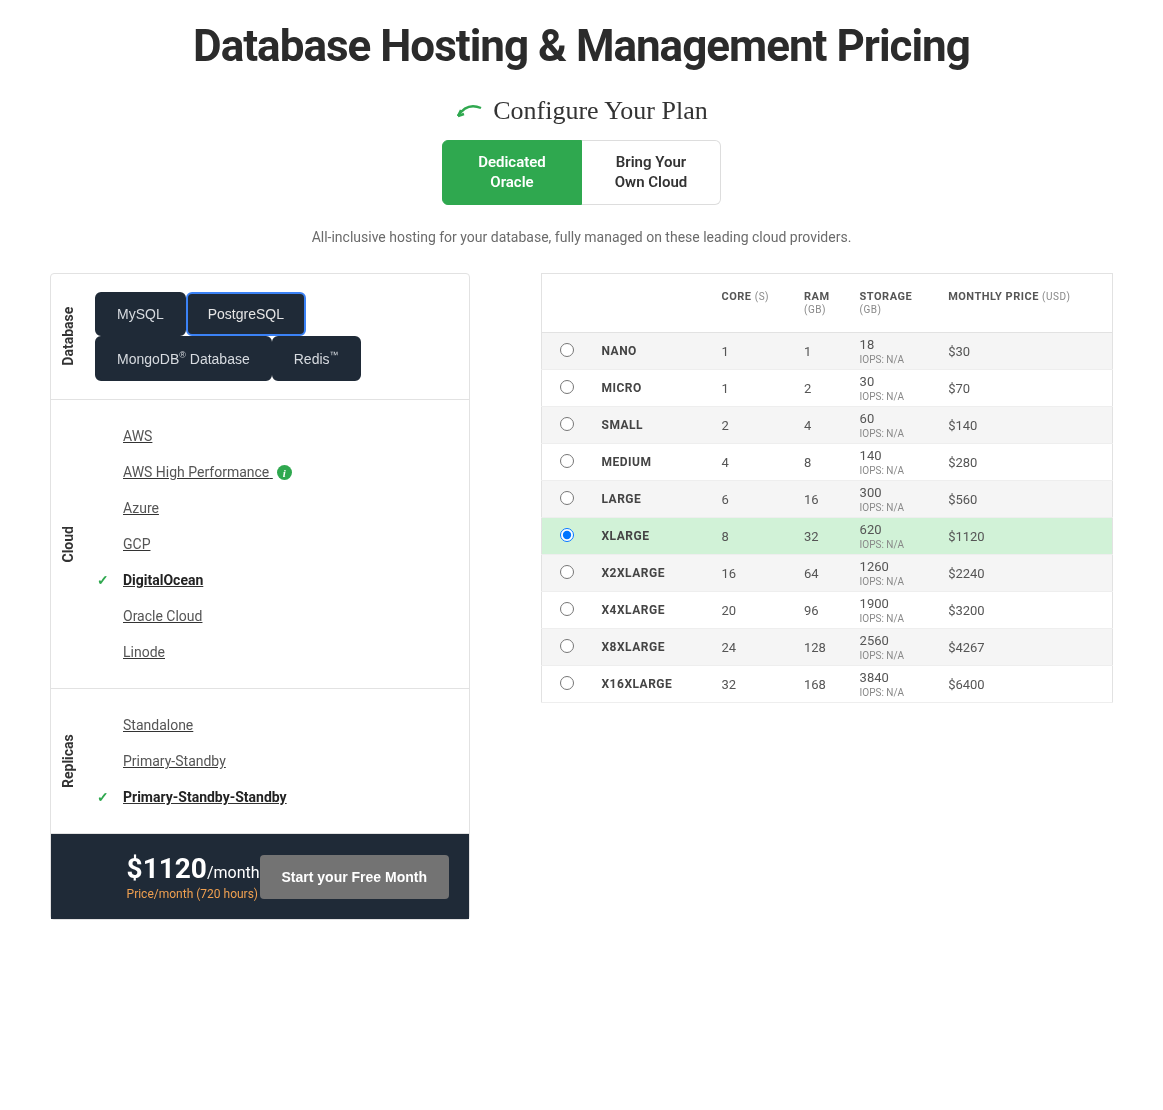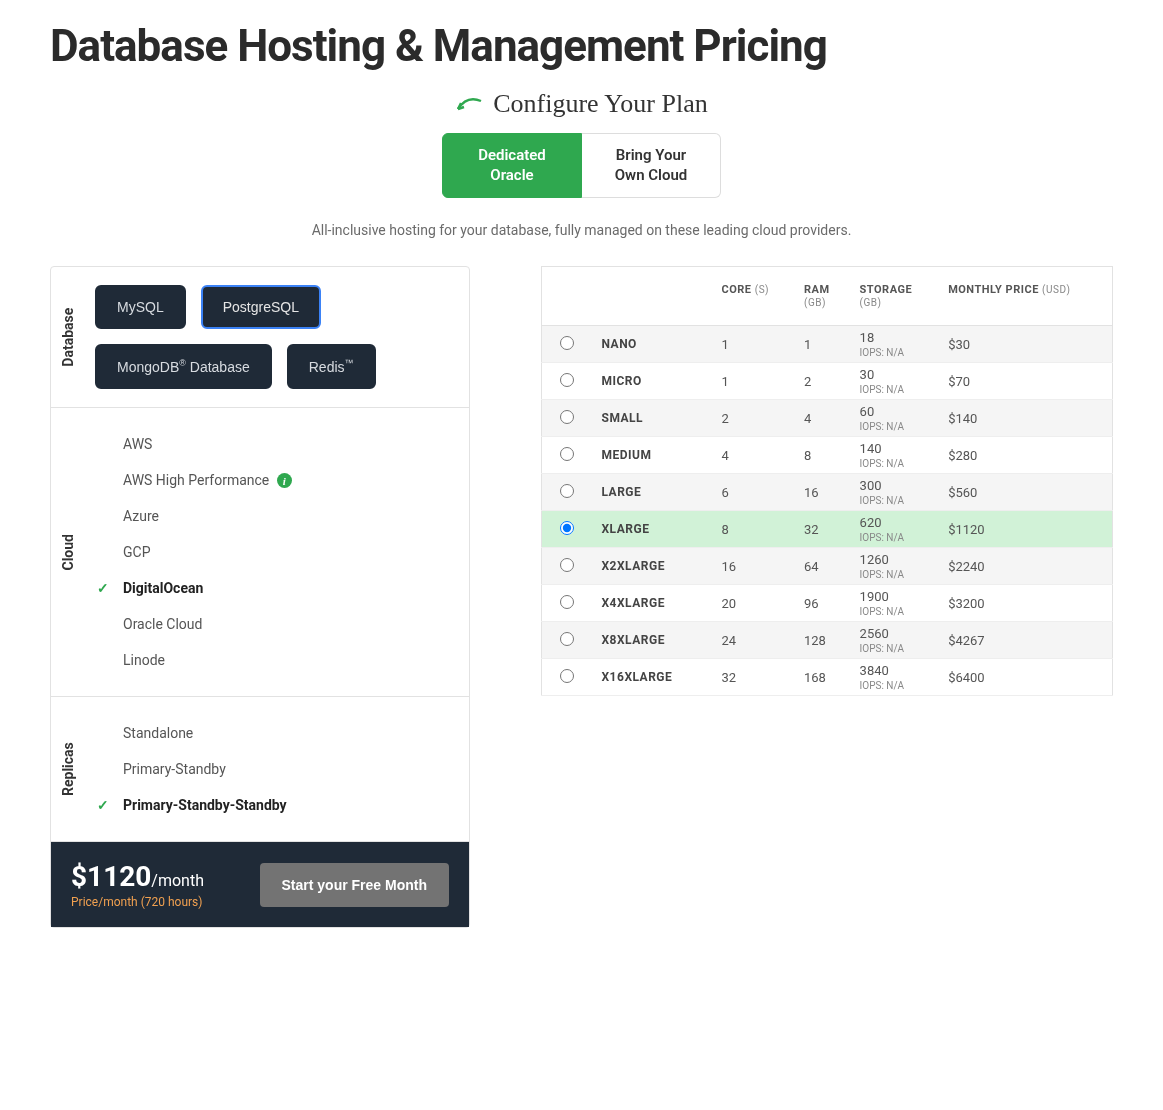--- a/index.html
+++ b/index.html
@@ -1,43 +1,43 @@
 <!DOCTYPE html>
 <html><head>
 <meta charset="utf-8">
 <style>
 * { box-sizing: border-box; margin: 0; padding: 0; }
 body { font-family: -apple-system, BlinkMacSystemFont, "Segoe UI", Roboto, Helvetica, Arial, sans-serif; background: #fff; color: #333; width: 1163px; }
 .container { padding: 20px 50px 40px; }
-h1 { font-size: 44px; font-weight: 700; color: #2b2b2b; text-align: left; letter-spacing: -1px; font-family: "Segoe UI", Roboto, sans-serif; }
-.configure { text-align: center; margin: 17px 0 14px; }
+h1 { font-size: 44px; font-weight: 700; color: #2b2b2b; text-align: center; letter-spacing: -1px; font-family: "Segoe UI", Roboto, sans-serif; }
+.configure { text-align: center; margin: 24px 0 14px; }
 .configure-text { font-family: "Brush Script MT", cursive; font-size: 26px; color: #333; display: inline-block; vertical-align: middle; }
 .configure svg { display:inline-block; vertical-align:middle; margin-right:6px; }
 .tabs { display: flex; justify-content: center; margin-bottom: 24px; }
 .tab { border: 1px solid #ddd; padding: 12px 24px; font-size: 15px; font-weight: 600; color: #333; background: #fff; cursor: pointer; text-align:center; line-height:1.3; }
 .tab:first-child { border-radius: 6px 0 0 6px; }
 .tab:last-child { border-radius: 0 6px 6px 0; border-left: none; }
 .tab.active { background: #2fa84f; color: #fff; border-color: #2fa84f; }
 .subtitle { text-align: center; color: #6b6b6b; font-size: 14px; margin-bottom: 28px; }
 .columns { display: flex; gap: 56px; align-items: flex-start; }
 .left { width: 420px; border: 1px solid #e2e2e2; border-radius: 4px; }
 .section { display: flex; border-bottom: 1px solid #e2e2e2; }
 .section:last-of-type { border-bottom: none; }
 .section-label { writing-mode: vertical-rl; transform: rotate(180deg); font-weight: 700; font-size: 14px; color: #333; padding: 12px 8px; text-align: center; min-width: 34px; display:flex; align-items:center; justify-content:center; }
 .section-body { flex: 1; padding: 18px 18px 18px 10px; }
-.db-btns { display:flex; flex-wrap:wrap; gap:15px; }
+.db-btns { display:flex; flex-wrap:wrap; gap:0; }
 .db-btn { background: #1f2a37; color: #d7dbe0; border: 2px solid #1f2a37; border-radius: 6px; padding: 12px 20px; font-size: 14px; font-weight: 500; cursor: pointer; }
 .db-btn.selected { border: 2px solid #3b82f6; color: #e5e5e5; }
 .db-btn sup { font-size: 9px; }
-.cloud-list, .replica-list { list-style: none; }
+.cloud-list, .replica-list { list-style: none; text-decoration: underline; }
 .cloud-list li, .replica-list li { padding: 10px 4px 10px 28px; font-size: 14px; color: #555; cursor: pointer; position: relative; }
 .cloud-list li.selected, .replica-list li.selected { font-weight: 700; color: #222; }
 .check-icon { position:absolute; left:2px; top:10px; color:#2fa84f; }
 .info-icon { display:inline-flex; width:15px; height:15px; background:#2fa84f; color:#fff; border-radius:50%; font-size:11px; font-weight:700; align-items:center; justify-content:center; margin-left:4px; font-style:italic; font-family:serif; }
-.footer { background: #1f2a37; color: #fff; display: flex; align-items: center; justify-content: space-between; padding: 18px 20px; }
+.footer { background: #1f2a37; color: #fff; display: flex; align-items: center; justify-content: flex-end; padding: 18px 20px; }
 .price-box { }
 .price-big { font-size: 28px; font-weight: 700; }
 .price-unit { font-size: 16px; font-weight: 400; }
 .price-sub { color: #f0a050; font-size: 12px; margin-top: 2px; }
 .cta { background: #737373; color: #fff; border: none; padding: 14px 22px; font-size: 14px; font-weight: 600; border-radius: 4px; cursor: pointer; }
 .right { flex: 1; margin-left: 15px; }
 .plan-table { width: 100%; border-collapse: collapse; border: 1px solid #e2e2e2; font-size: 13px; }
 .plan-table th { text-align: left; font-size: 11px; font-weight: 700; color: #555; padding: 16px 10px; letter-spacing: 0.5px; border-bottom: 1px solid #e2e2e2; vertical-align: top; }
 .plan-table th .unit { font-weight: 400; color: #888; font-size: 10px; }
 .plan-table td { padding: 4px 10px; color: #555; vertical-align: middle; }

